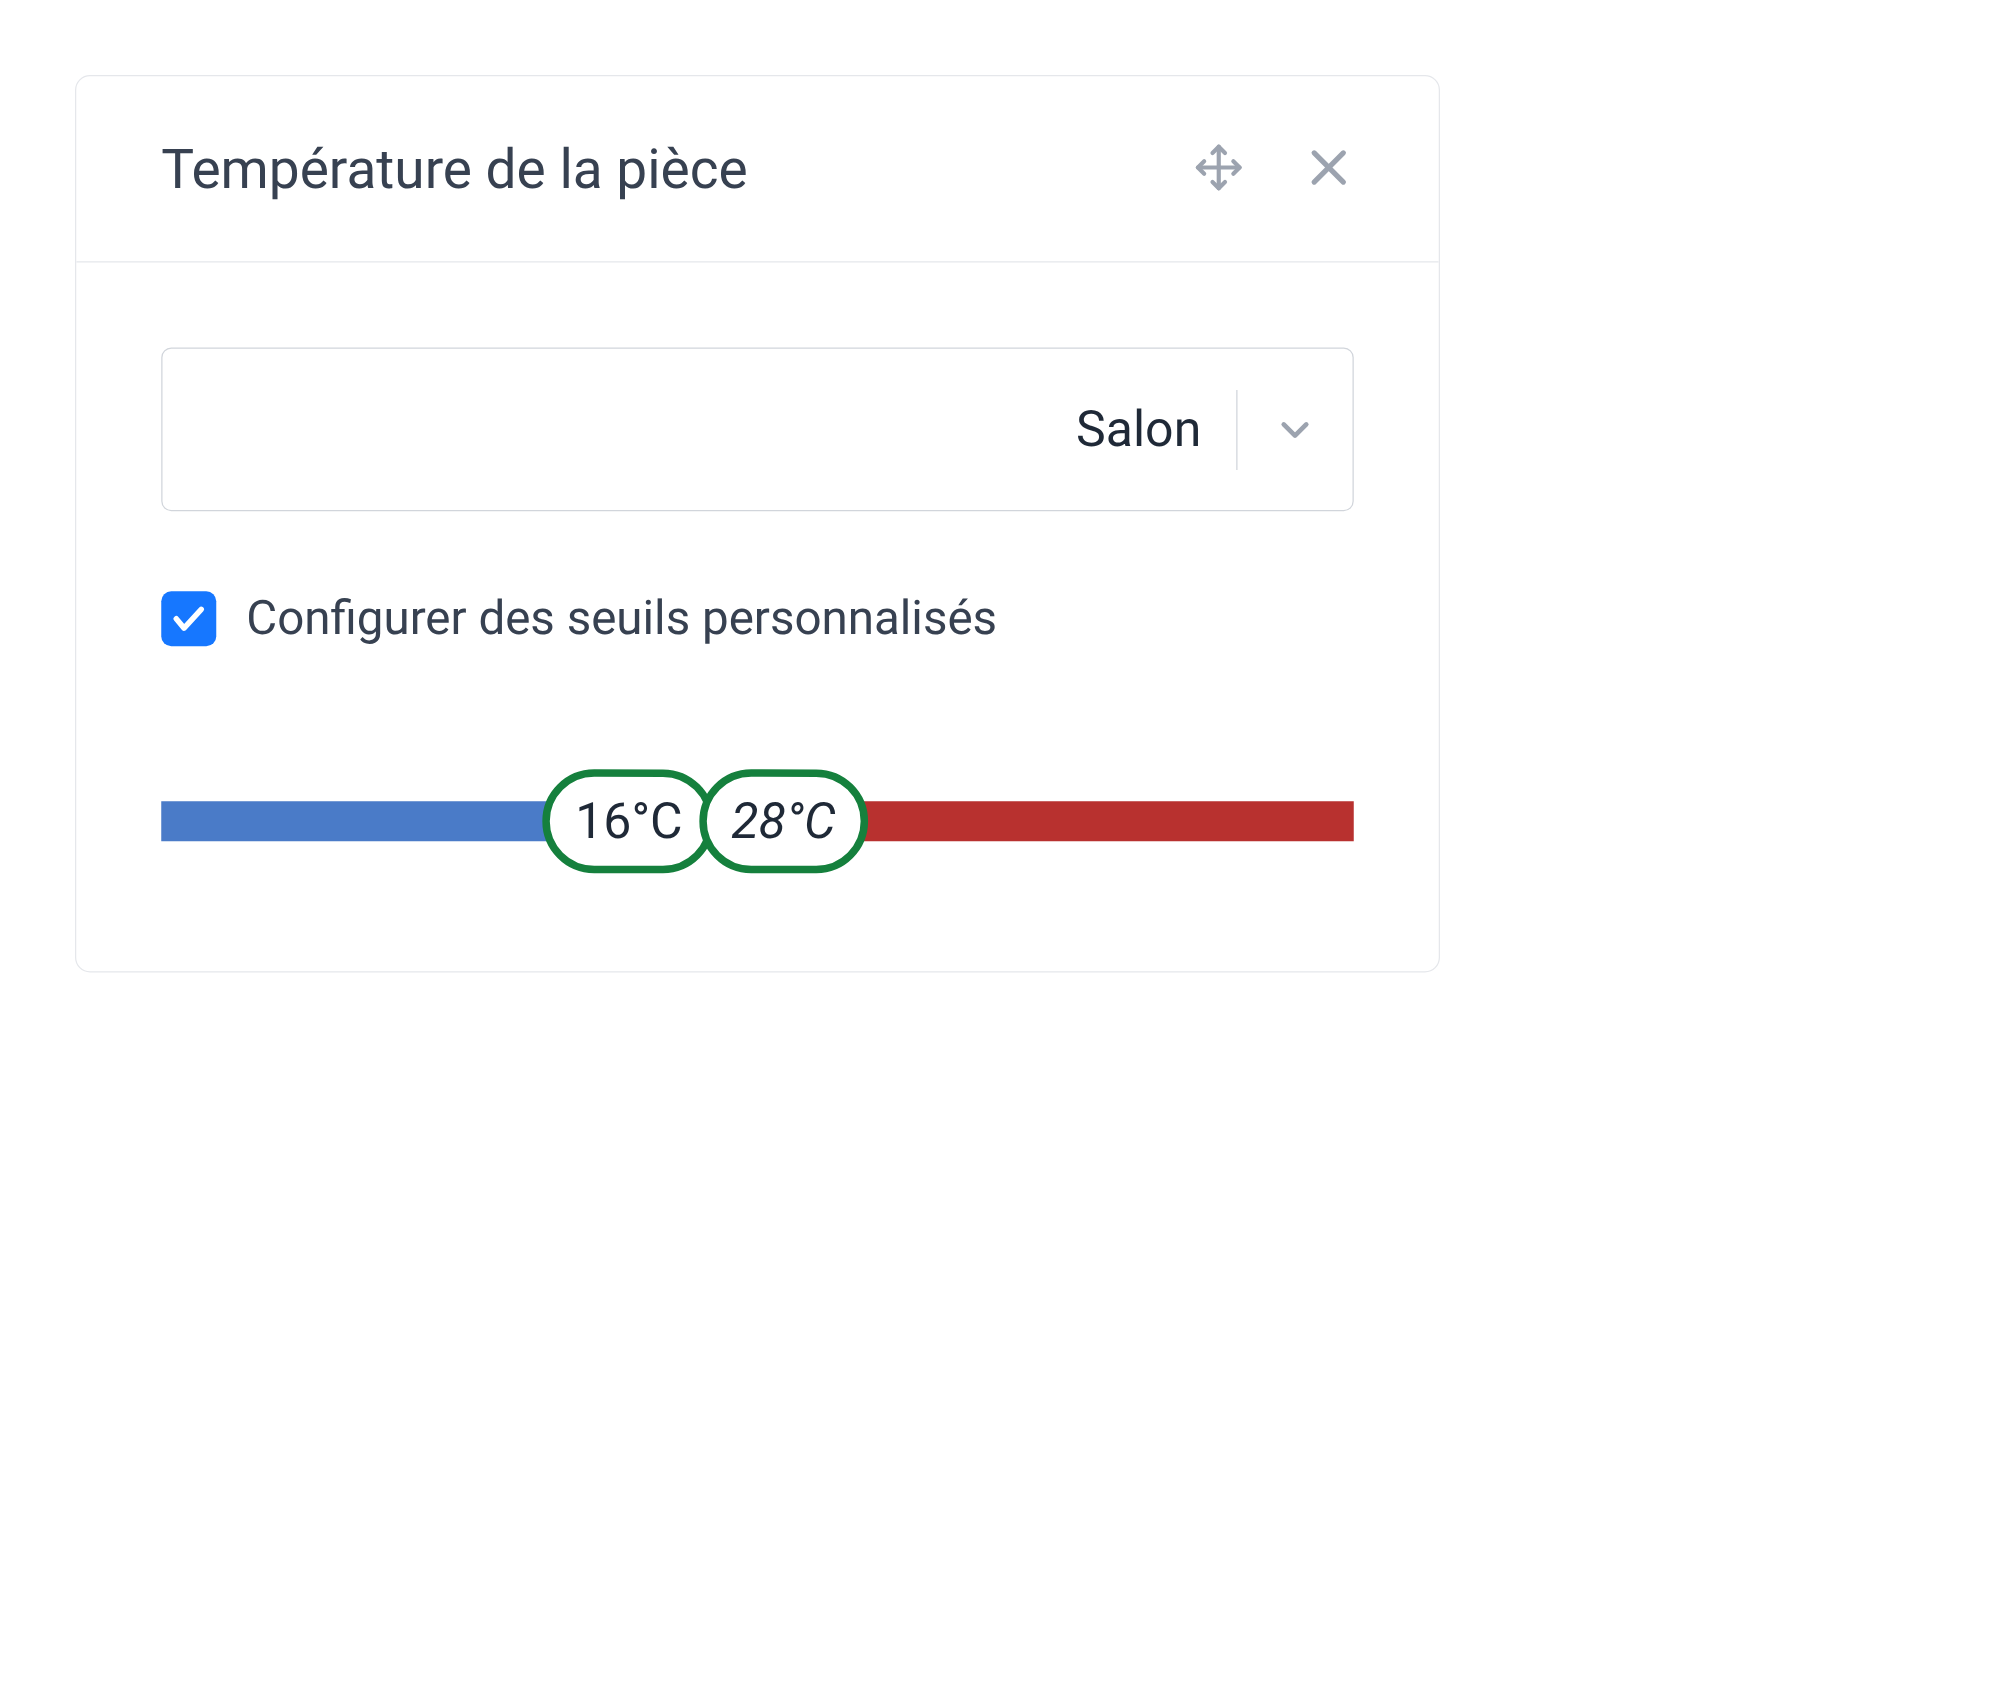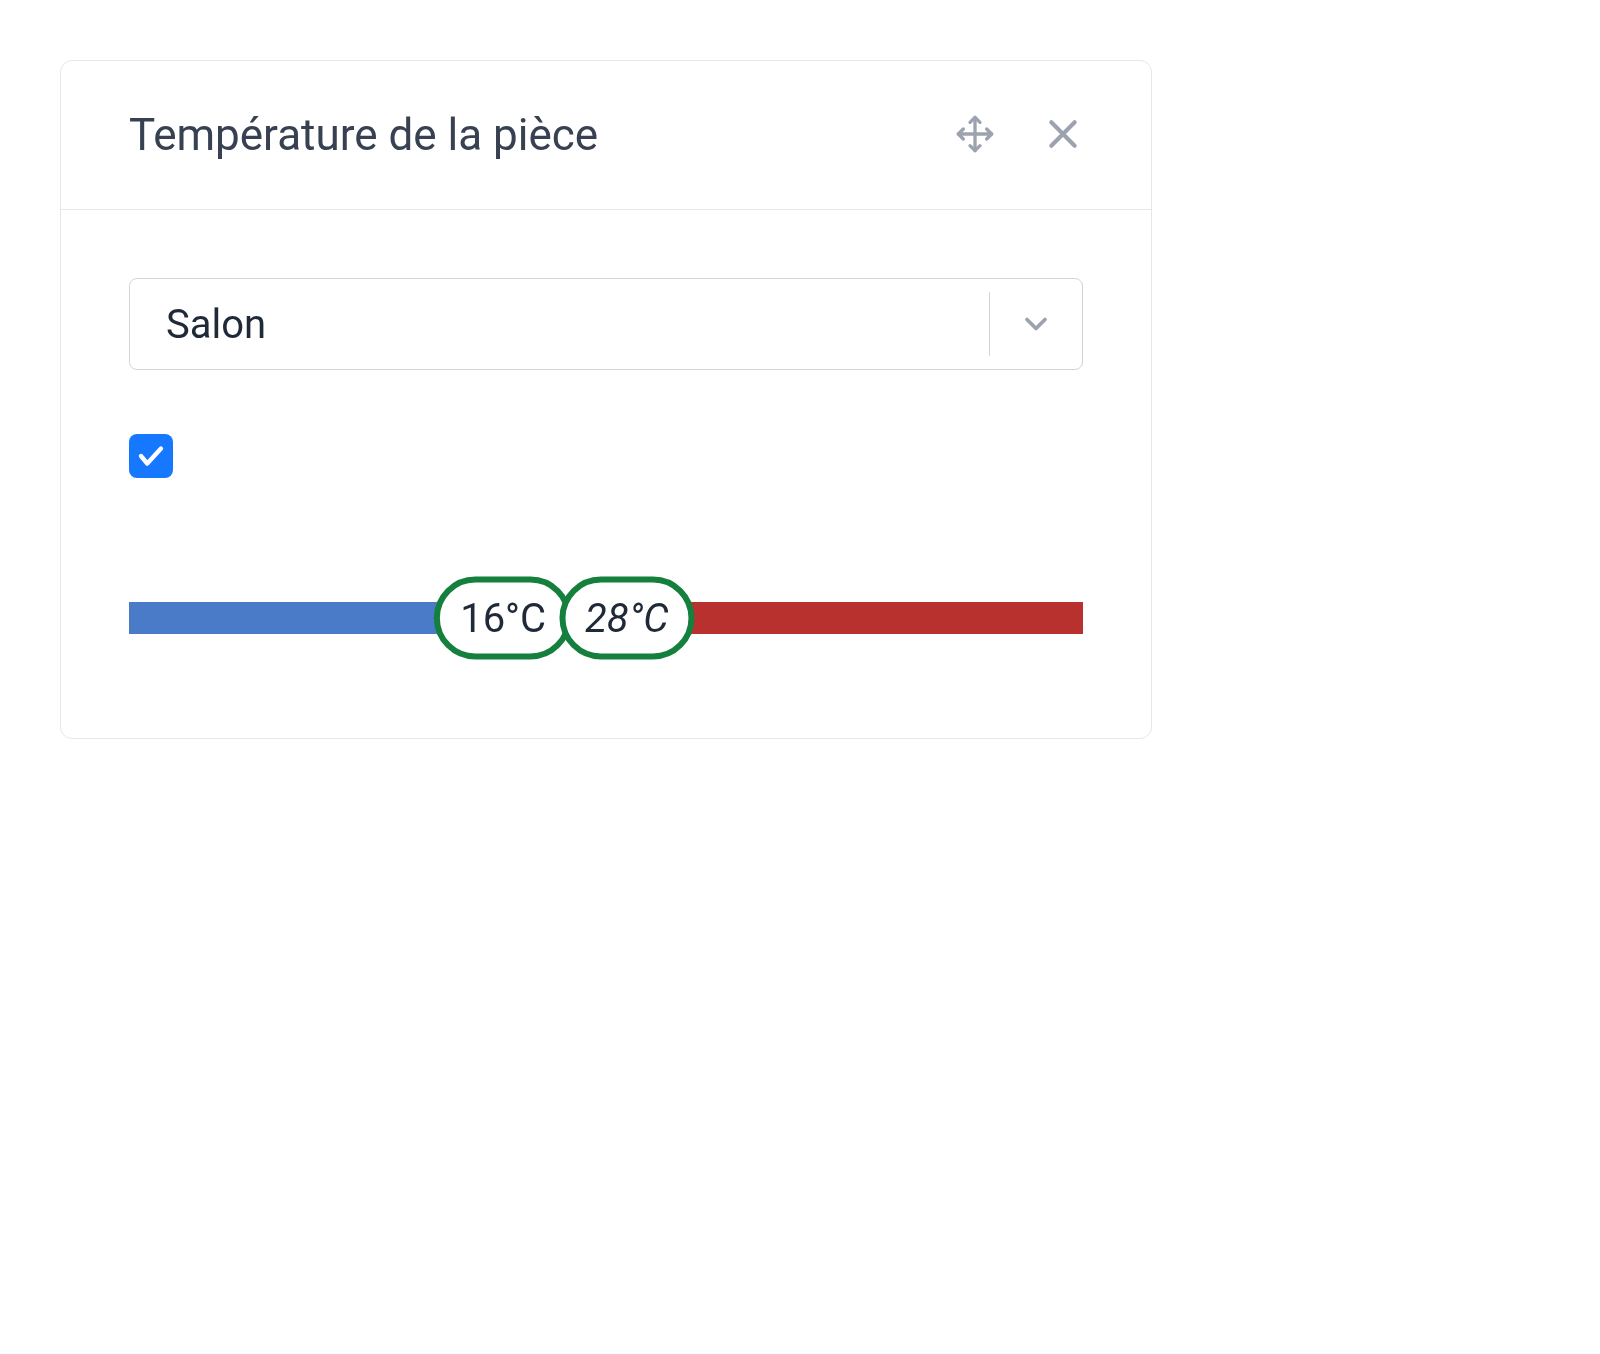--- a/index.html
+++ b/index.html
@@ -10,20 +10,21 @@
     body {
       font-family: -apple-system, BlinkMacSystemFont, "Segoe UI", Roboto, Helvetica, Arial, sans-serif;
       background: #ffffff;
       padding: 60px;
     }
     .card {
       border: 1px solid #e5e7eb;
       border-radius: 12px;
       overflow: hidden;
       max-width: 1092px;
+      text-align: right;
     }
     .card-header {
       display: flex;
       align-items: center;
       justify-content: space-between;
       padding: 48px 68px;
       border-bottom: 1px solid #e5e7eb;
     }
     .card-title {
       font-size: 44px;
@@ -57,21 +58,21 @@
       font-size: 38px;
       color: #4b5563;
       line-height: 1.6;
       margin-bottom: 48px;
     }
     .select {
       display: flex;
       align-items: center;
       border: 1px solid #d1d5db;
       border-radius: 8px;
-      height: 92px;
+      height: 131px;
       padding: 0 28px 0 36px;
       cursor: pointer;
       background: #fff;
     }
     .select-value {
       flex: 1;
       font-size: 40px;
       color: #1f2937;
     }
     .select-sep {
@@ -203,20 +204,21 @@
         </svg>
       </span>
     </div>
 
     <label class="checkbox-row">
       <span class="checkbox">
         <svg viewBox="0 0 24 24" fill="none" stroke-width="3.5" stroke-linecap="round" stroke-linejoin="round">
           <polyline points="4 12 9 18 20 6"></polyline>
         </svg>
       </span>
+      <span class="checkbox-label">Configurer des seuils personnalisés</span>
     </label>
 
     <div class="slider-wrap">
       <div class="slider-track">
         <div class="seg-cold"></div>
         <div class="seg-ok"></div>
         <div class="seg-hot"></div>
       </div>
       <div class="handle" id="handle-low">16°C</div>
       <div class="handle" id="handle-high">28°C</div>

